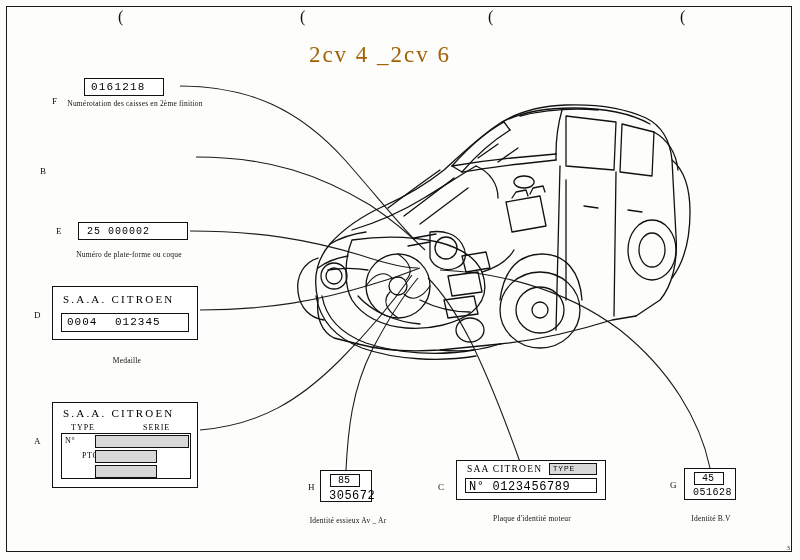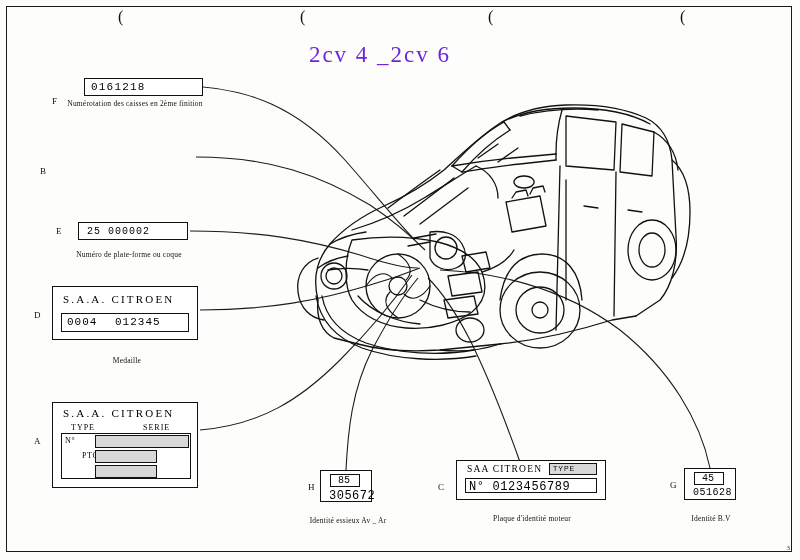--- a/index.html
+++ b/index.html
@@ -34,21 +34,21 @@
   }
   .title {
     position: absolute;
     left: 0;
     top: 42px;
     width: 760px;
     text-align: center;
     font-family: "Liberation Serif", serif;
     font-size: 23px;
     letter-spacing: 2px;
-    color: #6d28d9;
+    color: #a16207;
   }
   
   .plate {
     position: absolute;
     border: 1.4px solid #111;
     background: #fff;
     box-sizing: border-box;
   }
   .plate .inner {
     position: absolute;
@@ -74,21 +74,21 @@
   .mono {
     font-family: "Liberation Mono", monospace;
   }
   .txt {
     position: absolute;
     color: #111;
     white-space: nowrap;
   }
 
   
-  #plate-f { left: 84px; top: 78px; width: 119px; height: 18px; }
+  #plate-f { left: 84px; top: 78px; width: 80px; height: 18px; }
   #plate-f .val { position:absolute; left:6px; top:2px; font-size:11px; letter-spacing:1.2px; }
 
   
   #stamp-b { left: 54px; top: 146px; width: 140px; height: 22px; }
   #stamp-b .val {
     position: absolute; left: 0; top: 0; width: 140px;
     font-family: "Liberation Serif", serif;
     font-size: 17px; letter-spacing: .5px; color: #111;
   }
 

